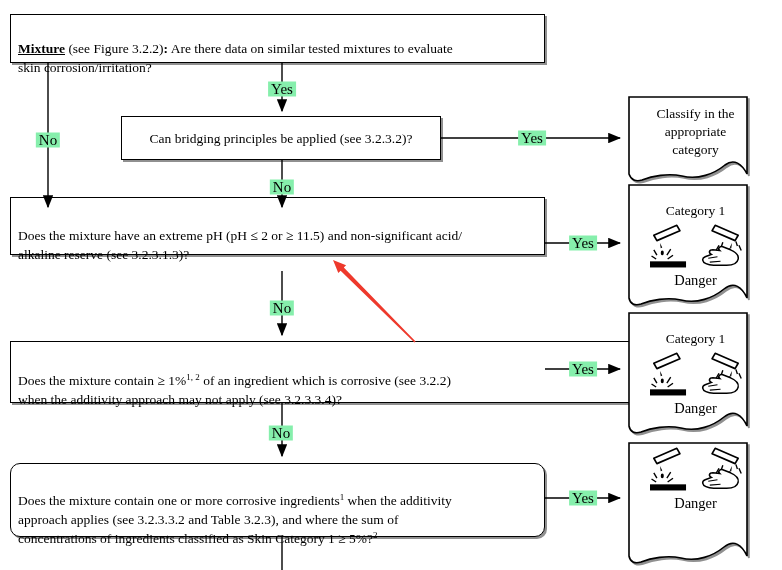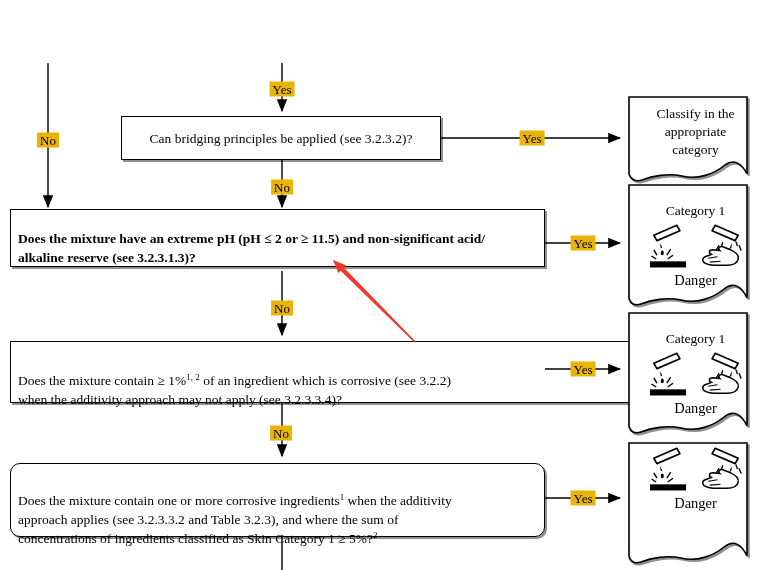--- a/index.html
+++ b/index.html
@@ -4,21 +4,21 @@
 <style>
   html,body{margin:0;padding:0;background:#fff;}
   .canvas{position:relative;width:782px;height:570px;background:#ffffff;
           font-family:"Liberation Serif", serif;color:#000;overflow:hidden;}
   .pbox{position:absolute;background:#fff;border:1.6px solid #000;
         box-shadow:2px 2px 0 rgba(70,70,70,.6);box-sizing:border-box;
         font-size:13.5px;line-height:19px;white-space:pre-line;z-index:2;
         padding:5px 7px;}
   .pbox.centered{display:flex;align-items:center;justify-content:center;
         text-align:center;white-space:normal;}
-  .lbl{position:absolute;background:#eab308;z-index:5;font-size:13px;
+  .lbl{position:absolute;background:#86efac;z-index:5;font-size:15px;
        line-height:15px;padding:0 3px;transform:translate(-50%,-50%);}
   .overlay{position:absolute;inset:0;z-index:4;pointer-events:none;}
   .doc{position:absolute;z-index:2;width:135px;}
   .doc .shape{position:absolute;left:0;top:0;filter:drop-shadow(2px 2px 0 rgba(70,70,70,.6));}
   .doc .content{position:relative;z-index:1;text-align:center;}
   .doc .classify-text{font-size:13.5px;line-height:18px;padding-top:9px;white-space:pre-line;}
   .doc .cat-title{font-size:13.5px;margin-top:19px;}
   .doc .signal{font-size:14.5px;margin-top:2px;}
   sup{font-size:9px;line-height:0;}
   .picto{display:block;margin:3px auto 0 auto;}
@@ -43,26 +43,30 @@
       <line x1="545" y1="243" x2="620" y2="243" marker-end="url(#ah)"></line>
       <line x1="282" y1="271" x2="282" y2="335" marker-end="url(#ah)"></line>
       <line x1="545" y1="369" x2="620" y2="369" marker-end="url(#ah)"></line>
       <line x1="282" y1="403" x2="282" y2="456" marker-end="url(#ah)"></line>
       <line x1="545" y1="498" x2="620" y2="498" marker-end="url(#ah)"></line>
       <line x1="282" y1="537" x2="282" y2="570"></line>
     </g>
     <polygon points="333,260 346.1,265.3 343.8,267.6 415.6,341.4 414.4,342.6 340.6,270.8 338.3,273.1" fill="#ee392c"></polygon>
   </svg>
 
+  <div class="pbox" style="left:10px;top:14px;width:535px;height:49px;">
+    <b class="u">Mixture</b><span> (see Figure 3.2.2)</span><b>:</b><span> Are there data on similar tested mixtures to evaluate
+skin corrosion/irritation?</span>
+  </div>
 
   <div class="pbox centered" style="left:121px;top:116px;width:320px;height:44px;">
     <span>Can bridging principles be applied (see 3.2.3.2)?</span>
   </div>
 
-  <div class="pbox" style="left:10px;top:209px;width:535px;height:58px;padding-top:0;font-weight:bold;">
+  <div class="pbox" style="left:10px;top:197px;width:535px;height:58px;padding-top:9px;">
     <span>Does the mixture have an extreme pH (pH ≤ 2 or ≥ 11.5) and non-significant acid/
 alkaline reserve (see 3.2.3.1.3)?</span>
   </div>
 
   <div class="pbox" style="left:10px;top:341px;width:642px;height:62px;padding-top:10px;">
     <span>Does the  mixture contain ≥ 1%</span><sup>1, 2</sup><span> of an ingredient which is corrosive (see 3.2.2)
 when the additivity approach may not apply (see 3.2.3.3.4)?</span>
   </div>
 
   <div class="pbox" style="left:10px;top:463px;width:535px;height:74px;padding-top:8px;border-radius:10px;">

